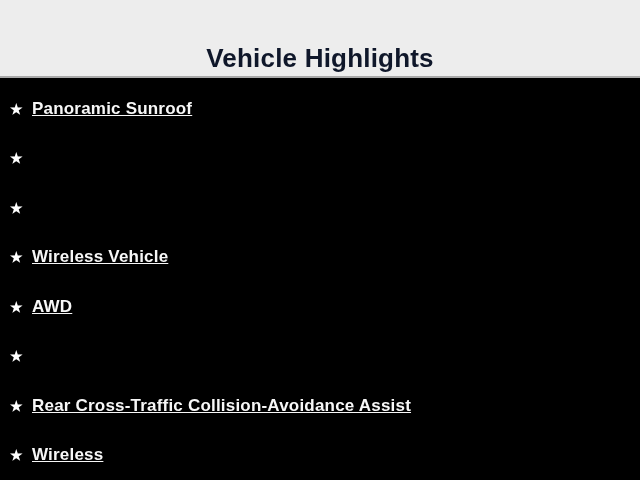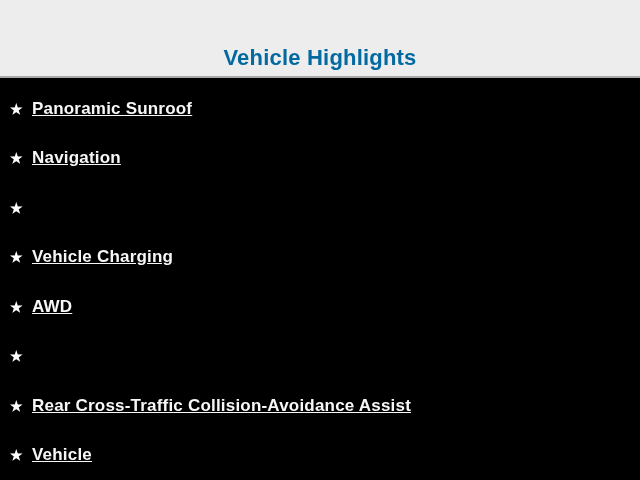--- a/index.html
+++ b/index.html
@@ -22,23 +22,23 @@
   .header {
     height: 76px;
     background: #ededed;
     border-bottom: 2px solid #a9a9a9;
     display: flex;
     align-items: center;
     justify-content: center;
     flex: 0 0 auto;
   }
   .header-title {
-    font-size: 22px;
+    font-size: 26px;
     font-weight: bold;
-    color: #0369a1;
+    color: #0f172a;
     letter-spacing: 0.2px;
     margin-top: 40px;
   }
   .highlights-list {
     list-style: none;
     margin: 0;
     padding: 6px 0 0 9px;
     background: #000000;
     flex: 1 1 auto;
   }
@@ -74,39 +74,38 @@
     <span class="header-title">Vehicle Highlights</span>
   </div>
 
   <ul class="highlights-list">
     <li class="highlight-item">
       <span class="star">★</span>
       <span class="label">Panoramic Sunroof</span>
     </li>
     <li class="highlight-item">
       <span class="star">★</span>
-      <span class="label">Navigation</span>
     </li>
     <li class="highlight-item">
       <span class="star">★</span>
     </li>
     <li class="highlight-item">
       <span class="star">★</span>
-      <span class="label">Vehicle Charging</span>
+      <span class="label">Wireless Vehicle</span>
     </li>
     <li class="highlight-item">
       <span class="star">★</span>
       <span class="label">AWD</span>
     </li>
     <li class="highlight-item">
       <span class="star">★</span>
     </li>
     <li class="highlight-item">
       <span class="star">★</span>
       <span class="label">Rear Cross-Traffic Collision-Avoidance Assist</span>
     </li>
     <li class="highlight-item">
       <span class="star">★</span>
-      <span class="label">Vehicle</span>
+      <span class="label">Wireless</span>
     </li>
   </ul>
 
 </div>
 
 </body></html>

